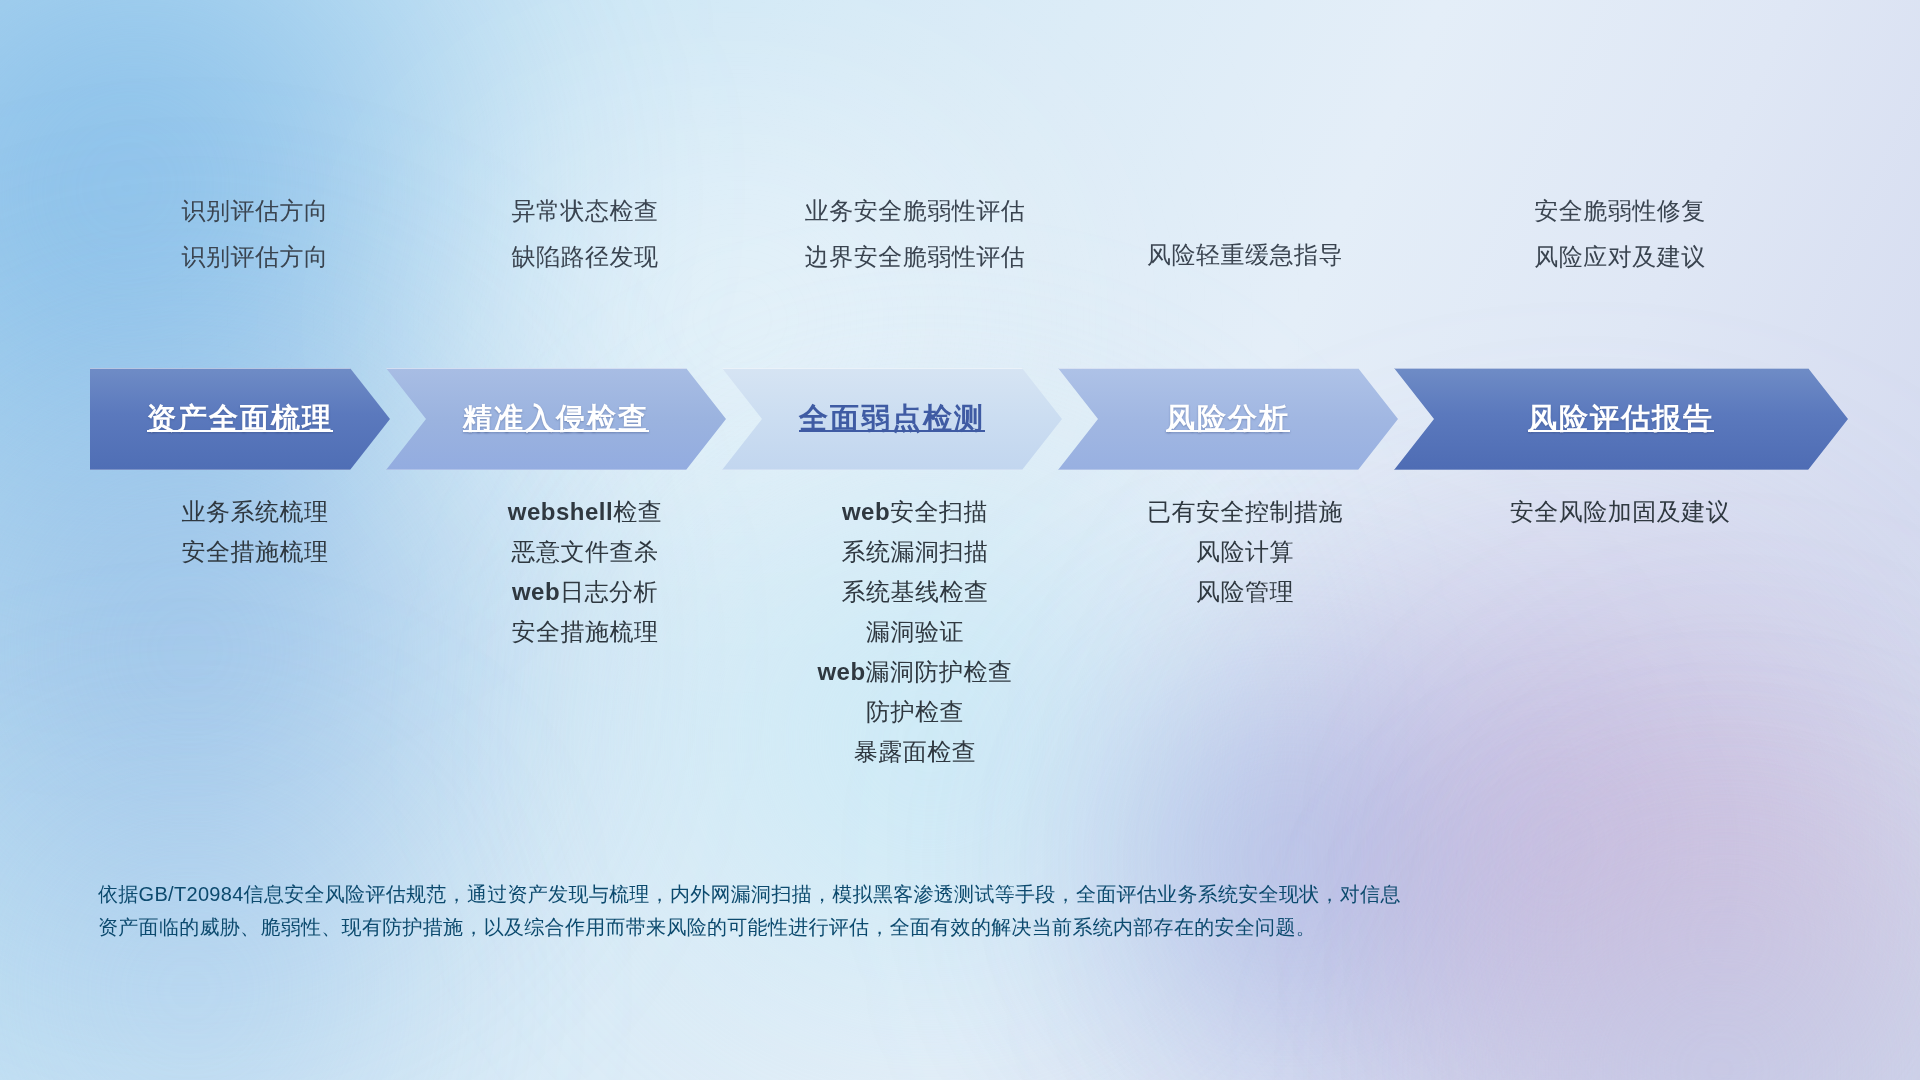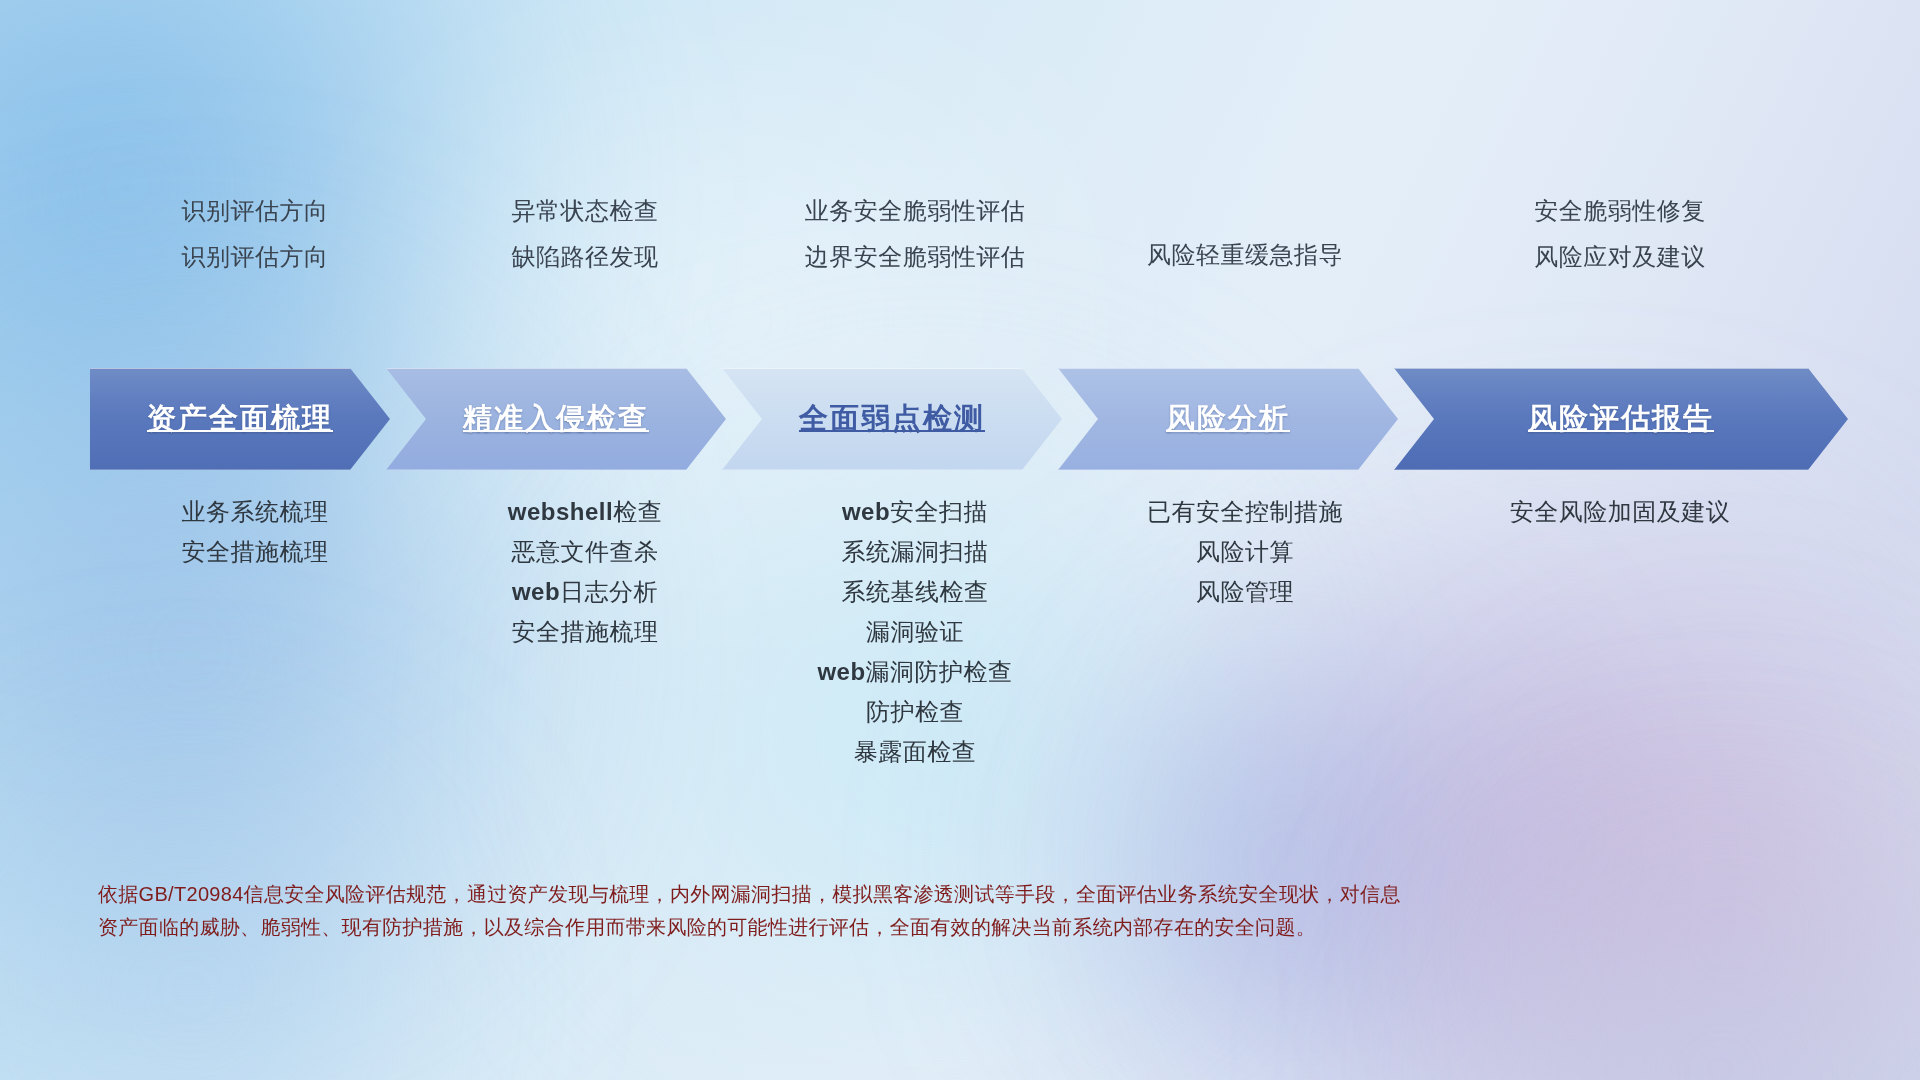--- a/index.html
+++ b/index.html
@@ -114,21 +114,21 @@
   .bottom-row { top:492px; align-items:flex-start;justify-content:flex-end; }
   .botlist .line {
     font-size:24px; color:#2f3840; letter-spacing:.5px;
     line-height:40px; white-space:nowrap;
   }
   .botlist .line b { font-weight:bold; }
 
   
   #footer {
     position:absolute; left:98px; top:878px; width:1560px;
-    font-size:20px; line-height:33px; color:#7f1d1d; letter-spacing:.3px;
+    font-size:20px; line-height:33px; color:#0c4a6e; letter-spacing:.3px;
   }
   #footer p { margin:0; }
 </style>
 </head>
 <body>
 
 <div id="bg">
   <div class="layer bg-base"></div>
   <div class="blob blob-topleft"></div>
   <div class="blob blob-leftmid"></div>

